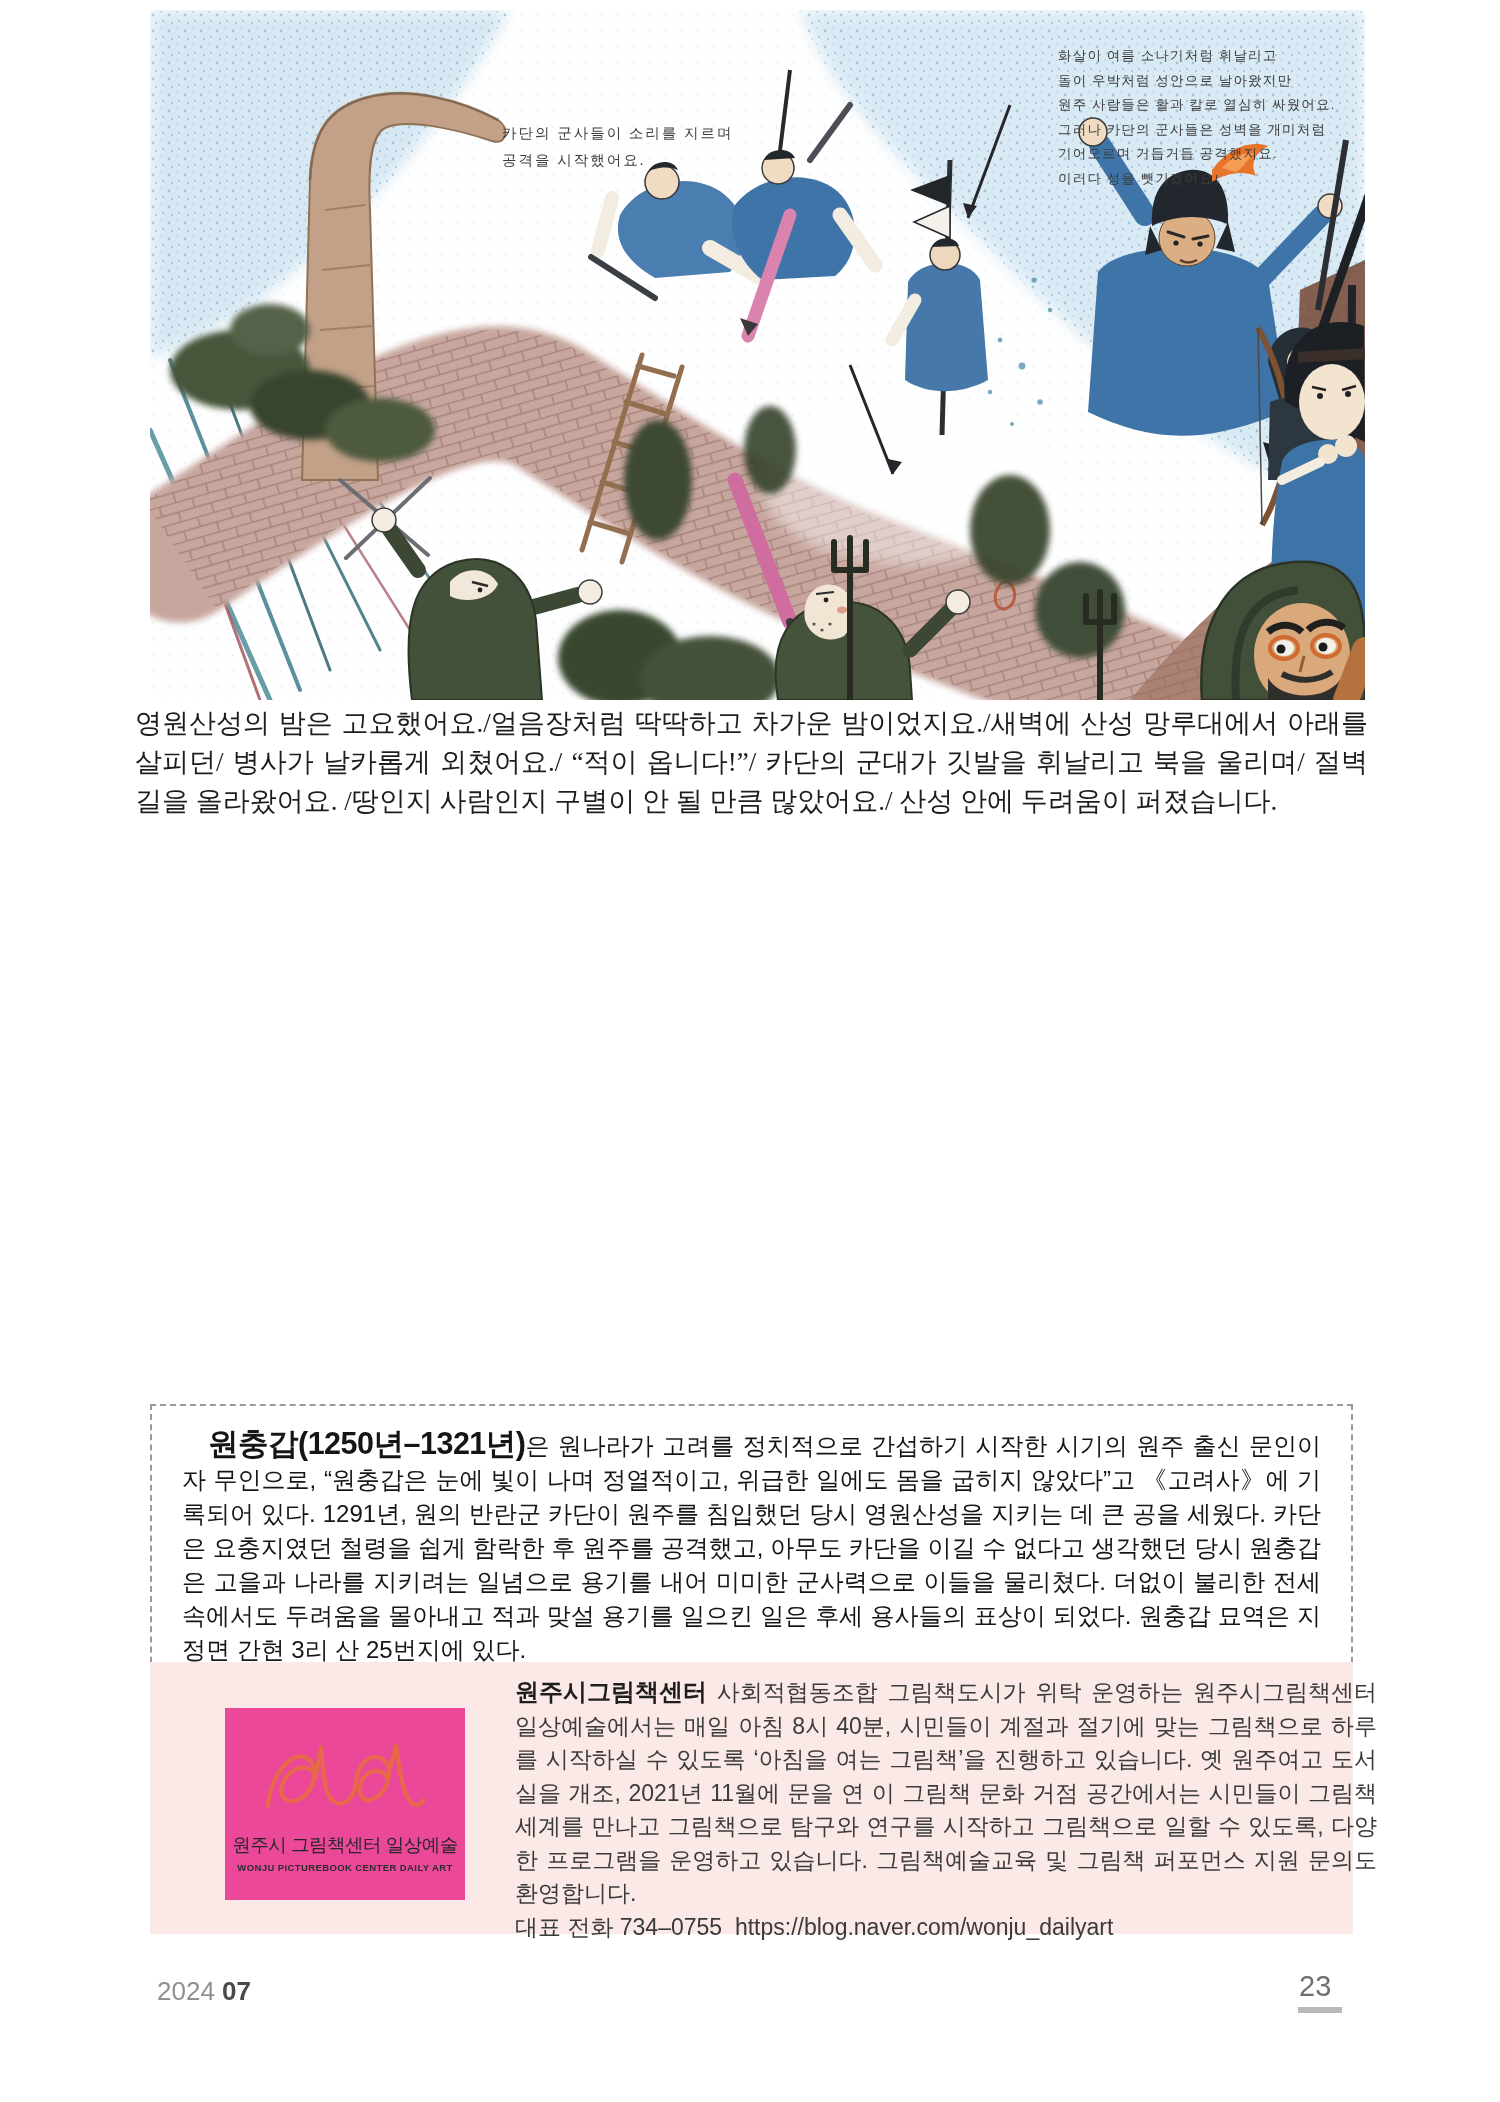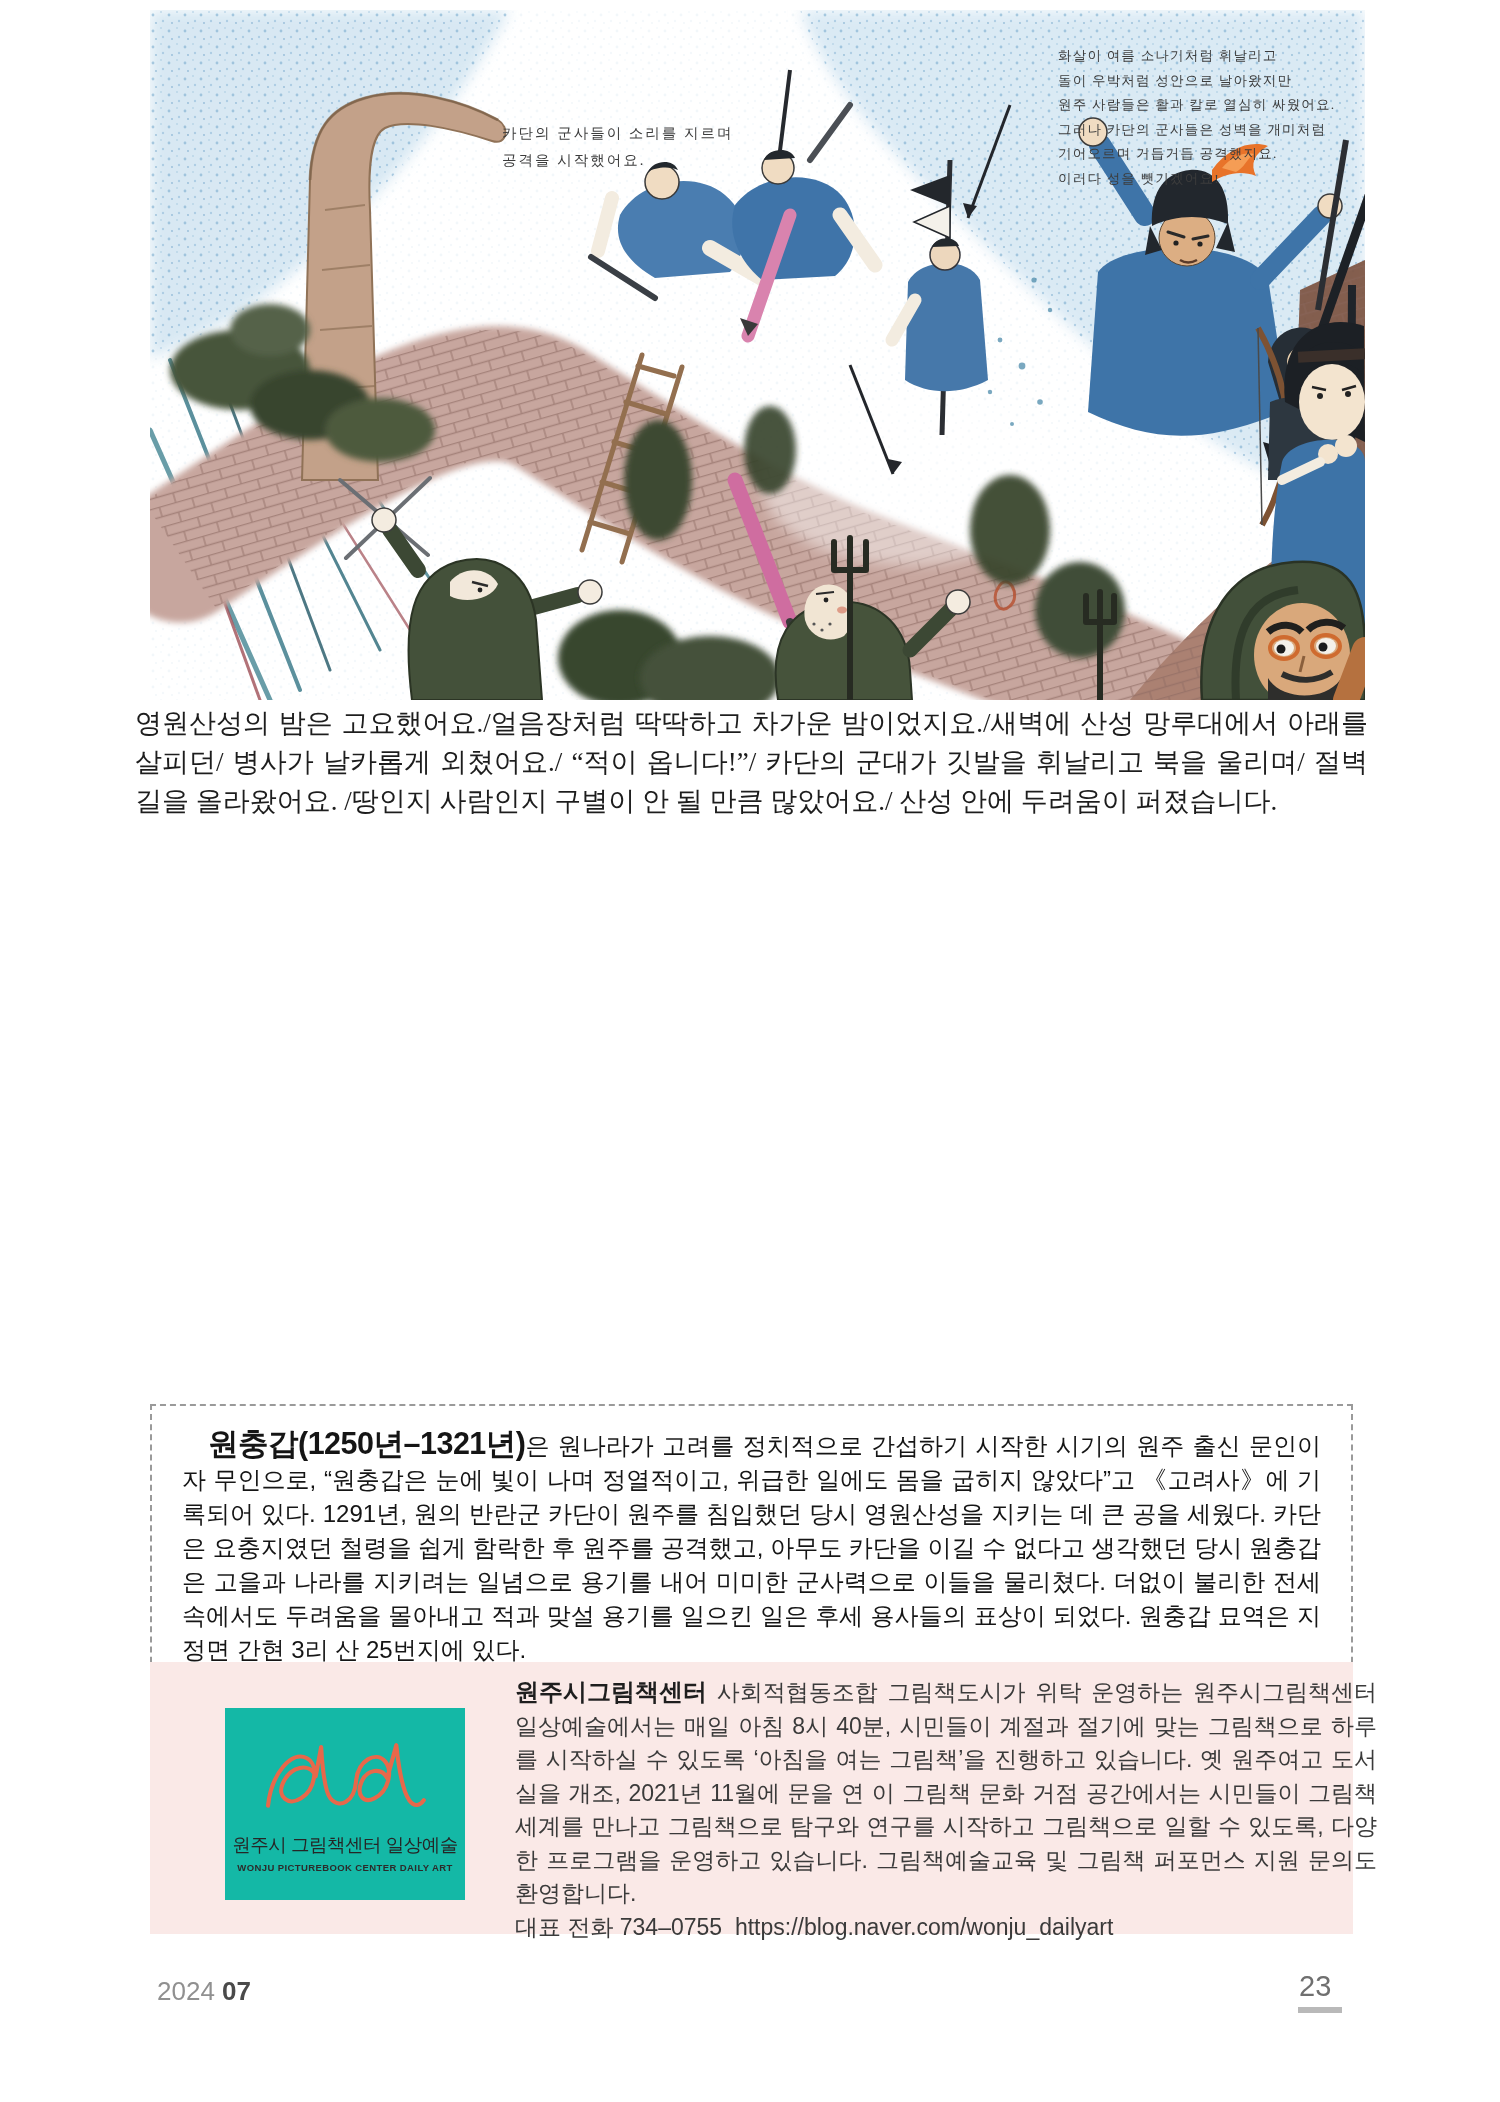--- a/index.html
+++ b/index.html
@@ -21,21 +21,21 @@
 
   
   .infobox{position:absolute;left:150px;top:1404px;width:1203px;box-sizing:border-box;
            border:2px dashed #9a9a9a;padding:20px 30px 24px 30px;
            font-size:24px;line-height:34px;color:#151515;text-align:justify;}
   .infobox p{margin:0;text-indent:26px;}
   .infobox .ib-title{font-weight:bold;font-size:30.5px;letter-spacing:-0.5px;}
 
   
   .centerbox{position:absolute;left:150px;top:1662px;width:1203px;height:272px;background:#fae9e7;}
-  .logo-card{position:absolute;left:75px;top:46px;width:240px;height:192px;background:#14b8a6;
+  .logo-card{position:absolute;left:75px;top:46px;width:240px;height:192px;background:#ec4899;
              display:flex;flex-direction:column;align-items:center;justify-content:center;}
   .logo-card svg{display:block;width:172px;height:88px;margin-bottom:8px;}
   .logo-kr{font-size:18.5px;color:#262626;letter-spacing:-0.5px;font-weight:500;}
   .logo-en{font-size:9.5px;font-weight:bold;color:#2b2b2b;letter-spacing:0.4px;margin-top:5px;}
   .center-text{position:absolute;left:320px;top:13px;width:862px;
                font-size:23px;line-height:33.5px;color:#3a3a3a;text-align:justify;margin-left:45px;}
   .center-text p{margin:0;}
   .cb-title{font-weight:bold;font-size:24px;color:#1e1e1e;}
   .contact{text-align:left;}
   .contact a{color:#3a3a3a;text-decoration:none;}

